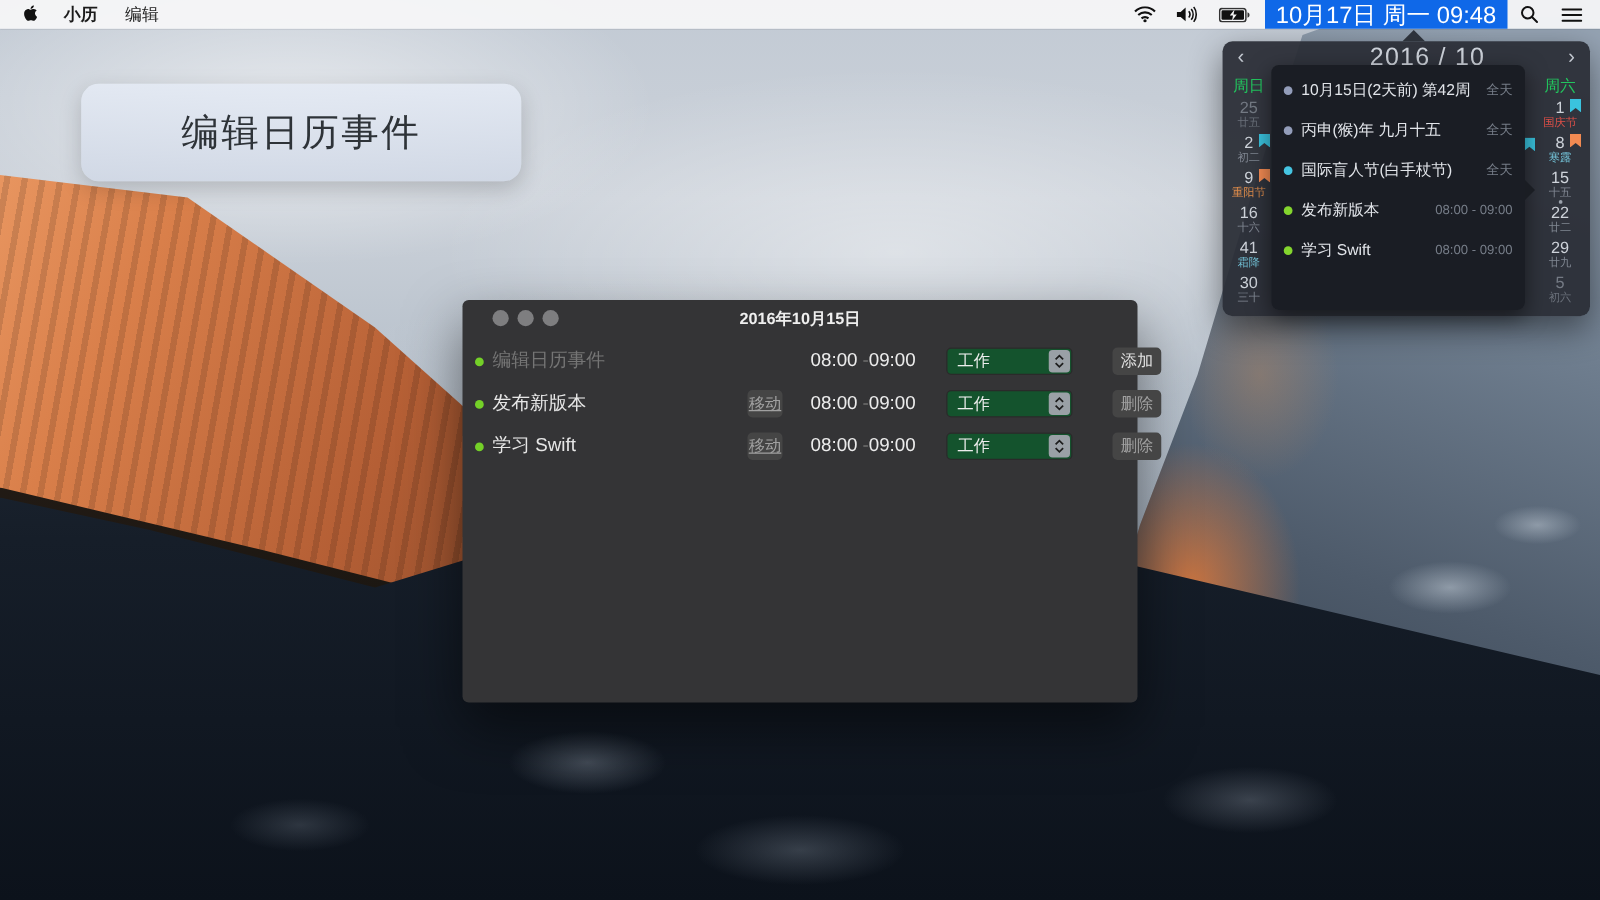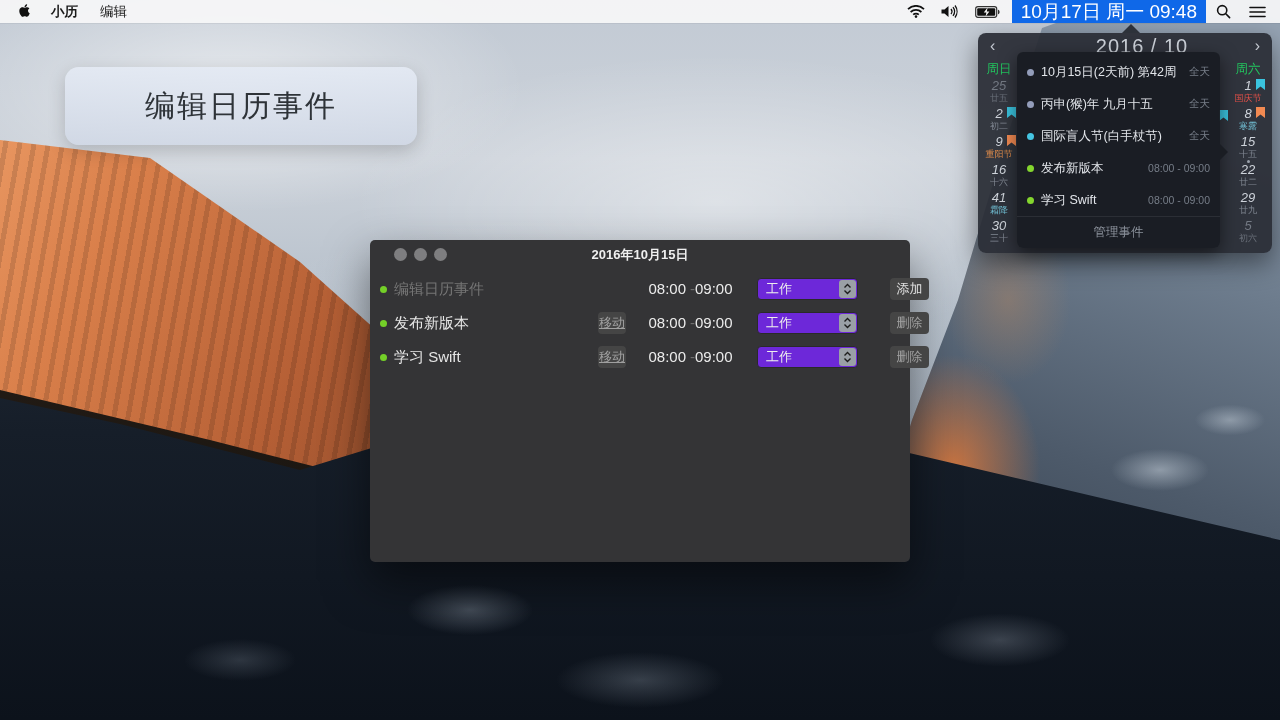--- a/index.html
+++ b/index.html
@@ -86,21 +86,21 @@
     border-bottom:9px solid rgba(42,46,54,.96);
   }
   .cal-head { display:flex; align-items:center; justify-content:space-between; height:26px; padding:0 12px; }
   .cal-title { font-size:20px; letter-spacing:1px; color:#ccd1d9;margin-left:34px; }
   .cal-arrow { font-size:16px; color:#c3c8d0; cursor:default; line-height:1; }
   .cal-col { position:absolute; top:28px; text-align:center; }
   .cal-col.left { left:0; width:42px; }
   .cal-col.right { right:1px; width:46px; }
   .wk { font-size:12.5px; color:#22c55e; height:18px; line-height:16px; }
   .day { position:relative; height:28px; }
-  .day .num { font-size:13px; line-height:14px; color:#ced3da;font-style:italic; }
+  .day .num { font-size:13px; line-height:14px; color:#ced3da; }
   .day .sub { font-size:9px; line-height:10px; color:#818893; }
   .day.dim .num { color:#747a84; }
   .day.dim .sub { color:#6b717b; }
   .sub.red { color:#e05048; } .sub.orange { color:#df8c4b; } .sub.teal { color:#72c1d6; }
   .flag { position:absolute; top:0; left:50%; margin-left:8px; width:9px; height:11px;
           clip-path:polygon(0 0,100% 0,100% 100%,50% 68%,0 100%); }
   .flag.cyan { background:#3ac3de; } .flag.orange { background:#f28a52; }
   .tdot { width:3px; height:3px; border-radius:50%; background:#9aa1ab; margin:1px auto 0; }
   .edge-flag { position:absolute; left:241px; top:77px; width:9px; height:11px; z-index:1;
           clip-path:polygon(0 0,100% 0,100% 100%,50% 68%,0 100%); background:#3ac3de; }
@@ -141,21 +141,21 @@
   .ev-name.ph { color:#757575; }
   .w-btn { position:absolute; top:6px; height:22px; background:#454545; border-radius:4px;
     color:#a0a0a0; font-size:13px; display:flex; align-items:center; justify-content:center; }
   .w-move { left:228px; width:28px;text-decoration:underline; }
   .w-action { left:520px; width:39px; }
   .w-action.add { color:#e0e0e0; }
   .t-start { position:absolute; left:262px; top:0; width:54px; line-height:34px; font-size:15px; color:#ececec; text-align:right; }
   .t-endwrap { position:absolute; left:320px; top:0; line-height:34px; font-size:15px; }
   .t-dash { color:#6f6f6f; } .t-end { color:#ececec; }
   .w-select { position:absolute; left:387px; top:6px; width:101px; height:22px;
-    background:#6d28d9; border:1px solid #2a2a2a; border-radius:4px; display:flex; align-items:center; }
+    background:#14532d; border:1px solid #2a2a2a; border-radius:4px; display:flex; align-items:center; }
   .w-select .lbl { flex:1; padding-left:8px; font-size:13px; color:#ededed; }
   .stepper { width:17px; height:18px; background:#9aa0a6; border-radius:3px; margin-right:1px;
     display:flex; align-items:center; justify-content:center; }
 </style>
 </head>
 <body>
 
 <div class="wall sky"></div>
 <div class="wall cliff-left"></div>
 <div class="wall cliff-left-base"></div>
@@ -313,21 +313,20 @@
         <span class="dot green"></span>
         <span class="t">发布新版本</span>
         <span class="tm">08:00 - 09:00</span>
       </div>
       <div class="ev-row">
         <span class="dot green"></span>
         <span class="t">学习 Swift</span>
         <span class="tm">08:00 - 09:00</span>
       </div>
     </div>
-    <div class="ev-manage">管理事件</div>
   </div>
 </div>
 
 <div class="win">
   <div class="win-titlebar">
     <span class="tl t1"></span>
     <span class="tl t2"></span>
     <span class="tl t3"></span>
     <div class="win-title">2016年10月15日</div>
   </div>

